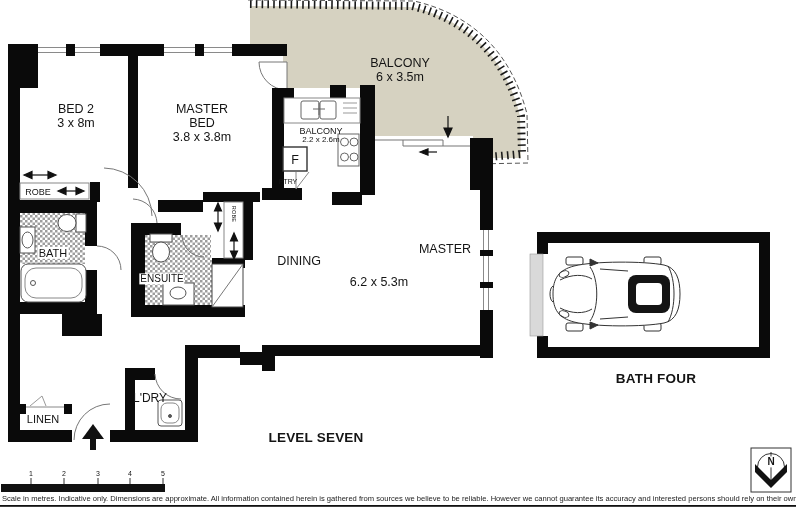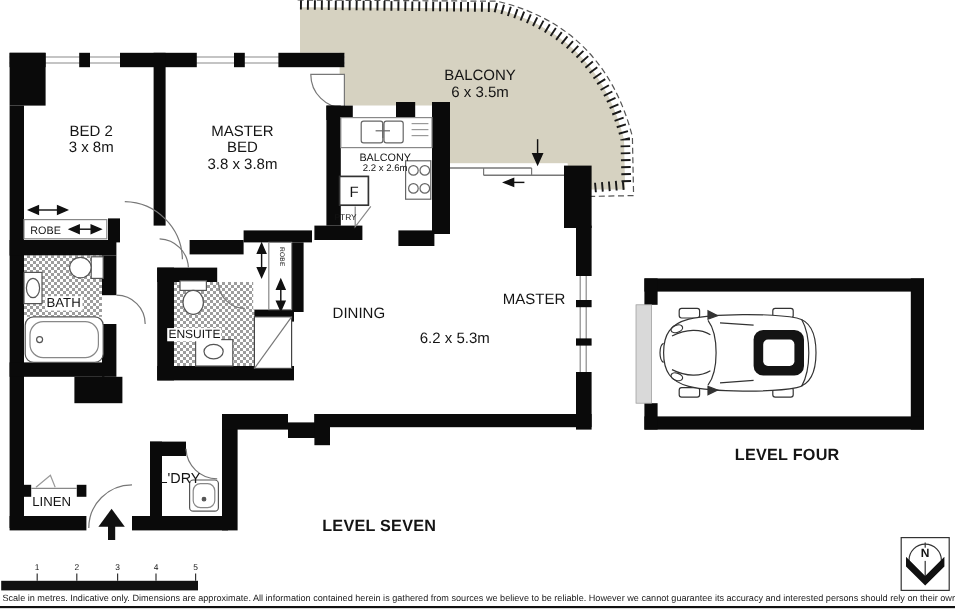--- a/index.html
+++ b/index.html
@@ -303,21 +303,21 @@
 
 <div class="lbl rot sz5" style="left:234px;top:214px">ROBE</div>
 
 <div class="lbl" style="left:150px;top:399px;font-size:12px">L'DRY</div>
 
 <div class="lbl sz11" style="left:43px;top:419px">LINEN</div>
 
 
 <div class="lbl bold" style="left:316px;top:438px">LEVEL SEVEN</div>
 
-<div class="lbl bold" style="left:656px;top:379px">LEVEL FOUR</div>
+<div class="lbl bold" style="left:656px;top:379px">BATH FOUR</div>
 
 <div class="lbl" style="left:771px;top:462px;font-size:10px;font-weight:600">
   <span class="bg">N</span>
 </div>
 
 <div class="lbl sz7" style="left:31px;top:474px">1</div>
 <div class="lbl sz7" style="left:64px;top:474px">2</div>
 <div class="lbl sz7" style="left:98px;top:474px">3</div>
 <div class="lbl sz7" style="left:130px;top:474px">4</div>
 <div class="lbl sz7" style="left:163px;top:474px">5</div>

